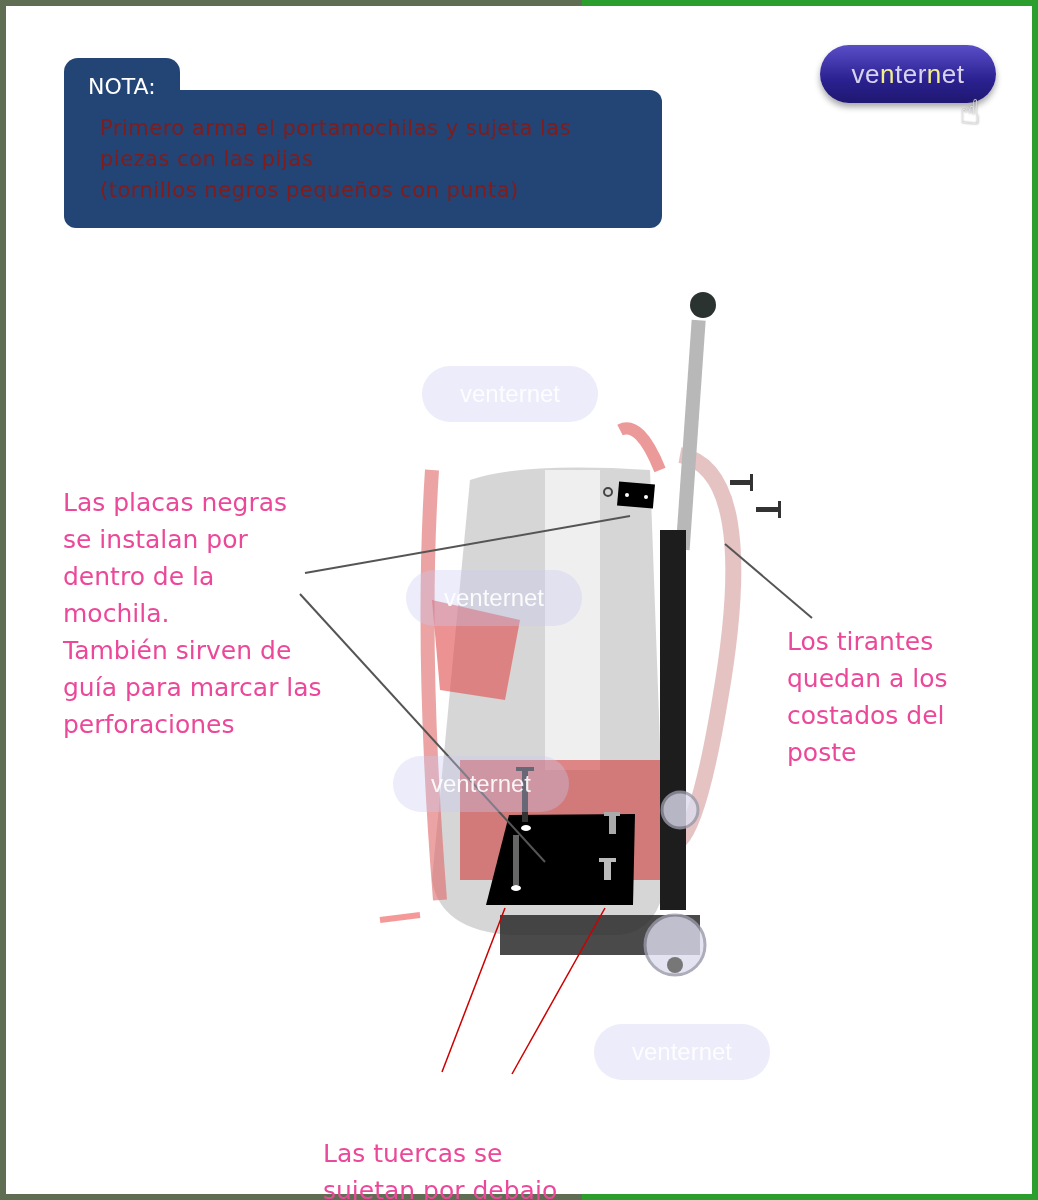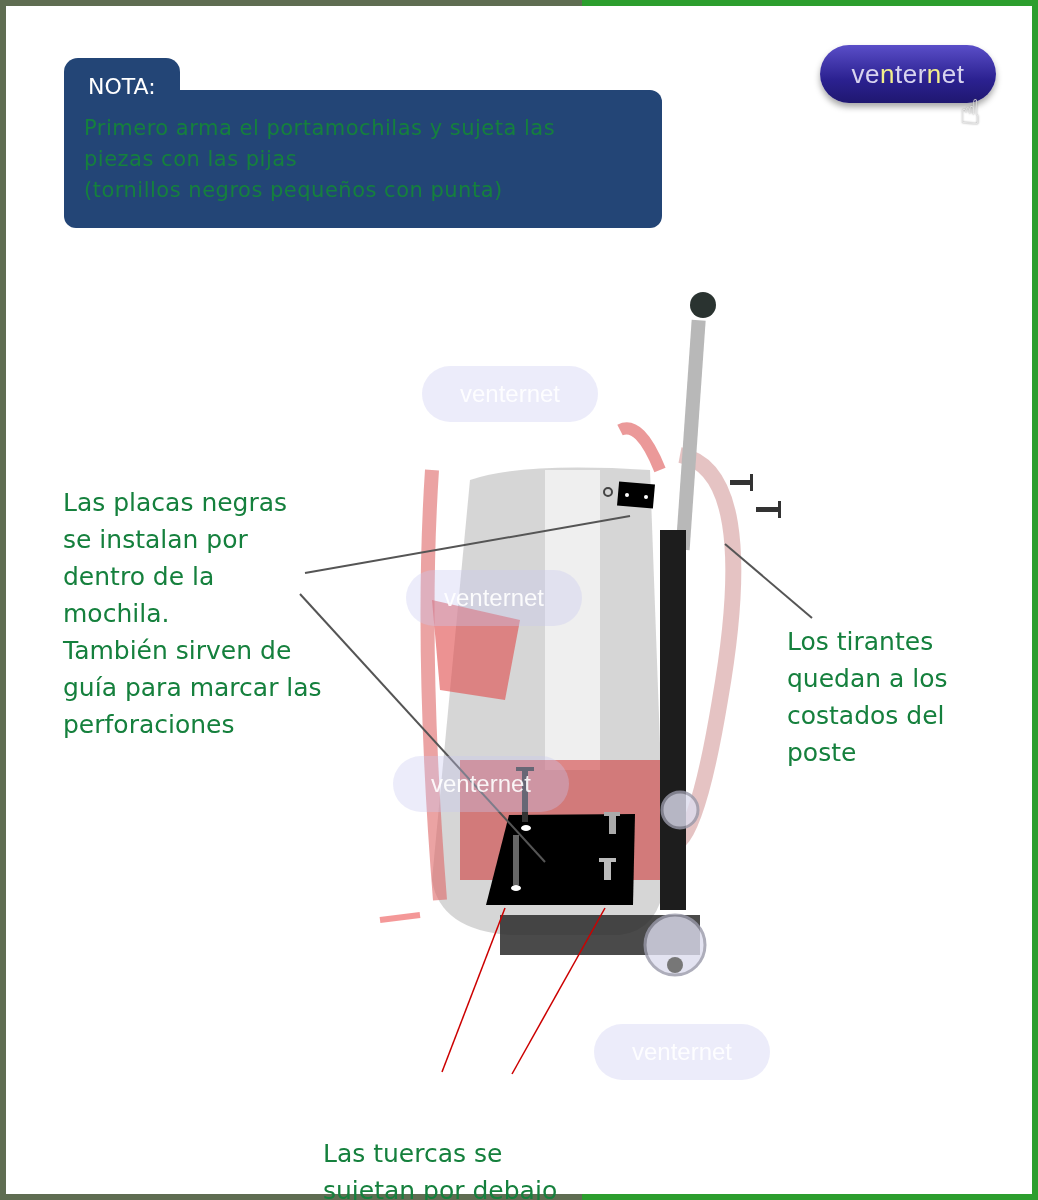--- a/index.html
+++ b/index.html
@@ -3,27 +3,27 @@
 <meta charset="utf-8">
 <style>
   html,body{margin:0;padding:0;background:#fff;}
   body{width:1038px;height:1200px;position:relative;overflow:hidden;font-family:"DejaVu Sans","Liberation Sans",sans-serif;}
   .frame-left{position:absolute;left:0;top:0;width:582px;height:1200px;box-sizing:border-box;border-left:6px solid #5f6d52;border-top:6px solid #5f6d52;border-bottom:6px solid #5f6d52;}
   .frame-right{position:absolute;left:582px;top:0;width:456px;height:1200px;box-sizing:border-box;border-right:6px solid #2c9e2e;border-top:6px solid #2c9e2e;border-bottom:6px solid #2c9e2e;}
   .note{position:absolute;left:64px;top:58px;width:598px;height:170px;}
   .note-tab{position:absolute;left:0;top:0;width:116px;height:60px;background:#234576;border-radius:14px 14px 0 0;}
   .note-body{position:absolute;left:0;top:32px;width:598px;height:138px;background:#234576;border-radius:0 12px 12px 12px;}
   .note-title{position:absolute;left:24px;top:16px;color:#fff;font-size:22px;}
-  .note-text{position:absolute;left:20px;top:55px;color:#15803d;font-size:21px;line-height:31px;white-space:pre-line;letter-spacing:0.5px;}
+  .note-text{position:absolute;left:36px;top:55px;color:#7f1d1d;font-size:21px;line-height:31px;white-space:pre-line;letter-spacing:0.5px;}
   .logo{position:absolute;left:820px;top:45px;width:176px;height:58px;border-radius:30px;background:linear-gradient(#5a4ec8,#2b2190 60%,#1f1770);box-shadow:0 4px 6px rgba(0,0,0,.35);display:flex;align-items:center;justify-content:center;}
   .logo span{font-family:"Liberation Sans",sans-serif;font-size:26px;color:#d8d4ef;letter-spacing:.5px;}
   .logo .hl{color:#f3f08a;}
   .hand{position:absolute;font-size:34px;color:#eee;text-shadow:0 0 2px #555;}
   .wm{position:absolute;width:176px;height:56px;border-radius:30px;background:rgba(200,200,240,.35);display:flex;align-items:center;justify-content:center;color:rgba(255,255,255,.9);font-family:"Liberation Sans",sans-serif;font-size:24px;}
-  .label{position:absolute;color:#15803d;font-size:25px;line-height:37px;white-space:pre-line;}
+  .label{position:absolute;color:#ec4899;font-size:25px;line-height:37px;white-space:pre-line;}
   svg{position:absolute;left:0;top:0;}
 </style>
 </head>
 <body>
 
 <div class="frame-left"></div>
 <div class="frame-right"></div>
 
 <div class="note">
   <div class="note-tab"></div>

